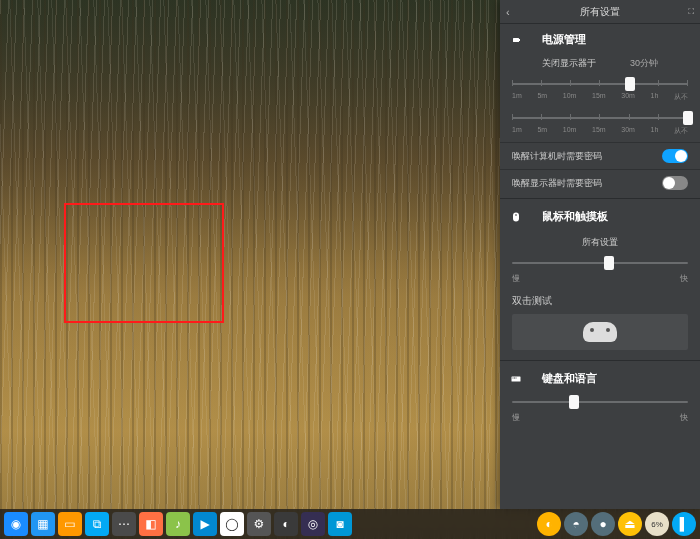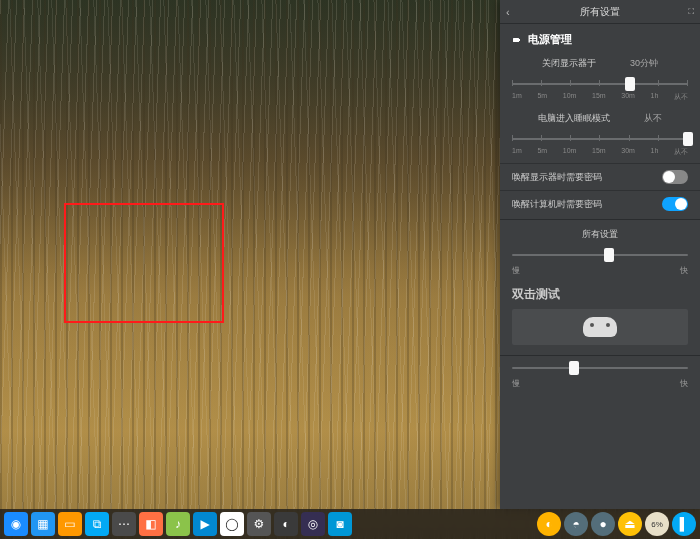--- a/index.html
+++ b/index.html
@@ -33,21 +33,21 @@
 }
 .panel-header {
   height: 24px; display: flex; align-items: center; justify-content: center;
   background: #3d3f41; border-bottom: 1px solid #2a2c2e; position: relative;
 }
 .panel-header .back { position: absolute; left: 6px; color: #bbb; font-size: 11px; }
 .panel-header .expand { position: absolute; right: 6px; color: #bbb; font-size: 8px; }
 .panel-body { flex: 1; overflow-y: hidden; }
 
 .section-title {
-  display: flex; align-items: center; gap: 6px;
+  display: flex; align-items: center; gap: 20px;
   padding: 8px 10px 6px; font-size: 11px; font-weight: 600; color: #fff;
 }
 .section-title .ico { width: 12px; height: 12px; display: inline-flex; align-items: center; justify-content: center; }
 
 .row {
   display: flex; align-items: center; justify-content: center;
   padding: 4px 12px; font-size: 9px; color: #ccc;
 }
 .row .val { color: #aaa; margin-left: 34px; }
 
@@ -84,21 +84,21 @@
   background: #fff; top: 1px; left: 1px; transition: .2s;
 }
 .toggle.on { background: #0fa3ff; }
 .toggle.on::after { left: 13px; }
 
 .divider { height: 1px; background: #2a2c2e; margin: 2px 0; }
 
 .test-area {
   padding: 4px 12px 8px;
 }
-.test-label { font-size: 12px; color: #ccc; margin-bottom: 6px; font-weight: bold; }
+.test-label { font-size: 10px; color: #ccc; margin-bottom: 6px; }
 .test-box {
   height: 36px; background: #4a4c4e; border-radius: 2px;
   display: flex; align-items: center; justify-content: center;
 }
 .controller {
   width: 34px; height: 20px; background: #ddd; border-radius: 10px 10px 6px 6px;
   position: relative;
 }
 .controller::before, .controller::after {
   content: ""; position: absolute; width: 4px; height: 4px; background: #555; border-radius: 50%; top: 6px;
@@ -171,24 +171,20 @@
           <span>1m</span>
           <span>5m</span>
           <span>10m</span>
           <span>15m</span>
           <span>30m</span>
           <span>1h</span>
           <span>从不</span>
         </div>
     </div>
 
-    <div class="row">
-      <span>电脑进入睡眠模式</span>
-      <span class="val">从不</span>
-    </div>
     <div class="slider-wrap">
       <div class="slider-track">
         <div class="slider-line"></div>
         <div class="slider-ticks">
             <span></span>
             <span></span>
             <span></span>
             <span></span>
             <span></span>
             <span></span>
@@ -201,30 +197,38 @@
           <span>5m</span>
           <span>10m</span>
           <span>15m</span>
           <span>30m</span>
           <span>1h</span>
           <span>从不</span>
         </div>
     </div>
 
     <div class="toggle-row">
+      <span>唤醒计算机时需要密码</span>
+      <div class="toggle on"></div>
+    </div>
+    <div class="toggle-row">
       <span>唤醒显示器时需要密码</span>
       <div class="toggle"></div>
     </div>
-    <div class="toggle-row">
-      <span>唤醒计算机时需要密码</span>
-      <div class="toggle on"></div>
-    </div>
 
     <div class="divider"></div>
 
+    <div class="section-title">
+      <span class="ico">
+        <svg width="12" height="12" viewBox="0 0 24 24" fill="#fff">
+            <path d="M12 3a6 6 0 0 0-6 6v6a6 6 0 0 0 12 0V9a6 6 0 0 0-6-6zm-1 3h2v4h-2z"></path>
+          </svg>
+      </span>
+      <span>鼠标和触摸板</span>
+    </div>
 
 
     <div class="row" style="padding-top:6px">
       <span>所有设置</span>
     </div>
     <div class="slider-wrap">
       <div class="slider-track">
         <div class="slider-line"></div>
         <div class="slider-thumb" style="left:55%"></div>
       </div>
@@ -236,20 +240,31 @@
 
     <div class="test-area">
       <div class="test-label">双击测试</div>
       <div class="test-box">
         <div class="controller"></div>
       </div>
     </div>
 
     <div class="divider"></div>
 
+    <div class="section-title">
+      <span class="ico">
+        <svg width="12" height="12" viewBox="0 0 24 24" fill="#fff">
+            <rect x="3" y="7" width="18" height="10" rx="1"></rect>
+            <rect x="5" y="9" width="2" height="2" fill="#3d3f41"></rect>
+            <rect x="8" y="9" width="2" height="2" fill="#3d3f41"></rect>
+            <rect x="11" y="9" width="2" height="2" fill="#3d3f41"></rect>
+          </svg>
+      </span>
+      <span>键盘和语言</span>
+    </div>
 
     <div class="slider-wrap">
       <div class="slider-track">
         <div class="slider-line"></div>
         <div class="slider-thumb" style="left:35%"></div>
       </div>
       <div class="slider-endlabels">
         <span>慢</span>
         <span>快</span>
       </div>

